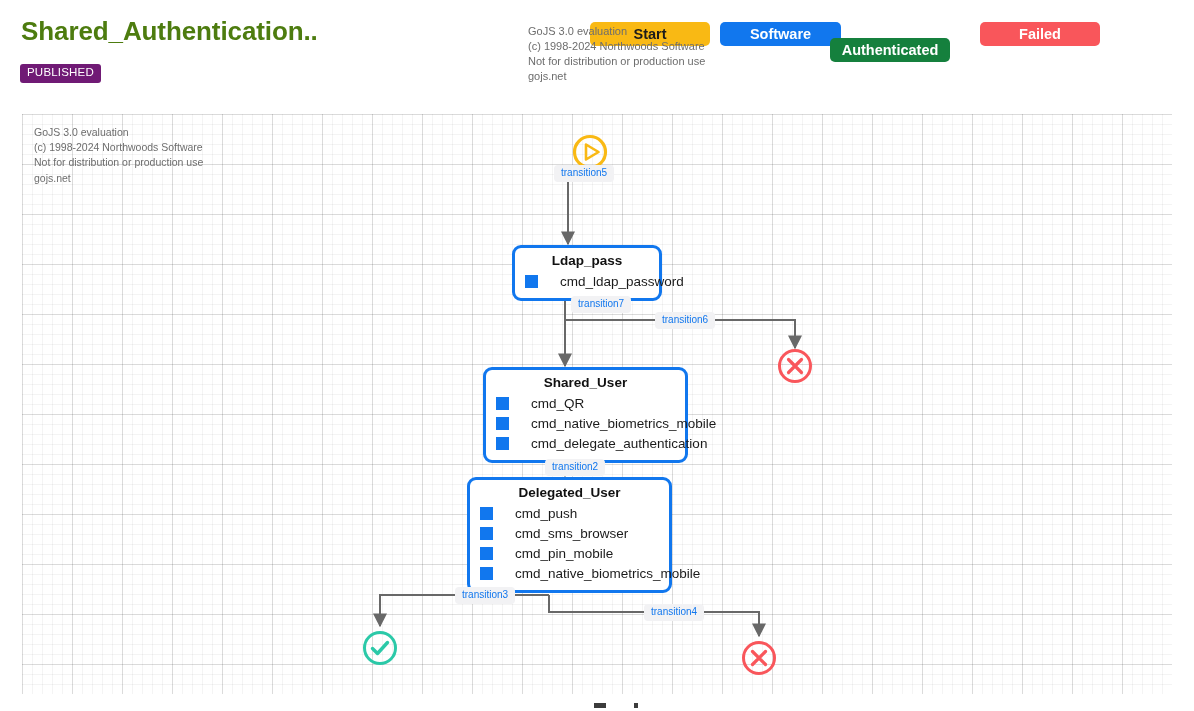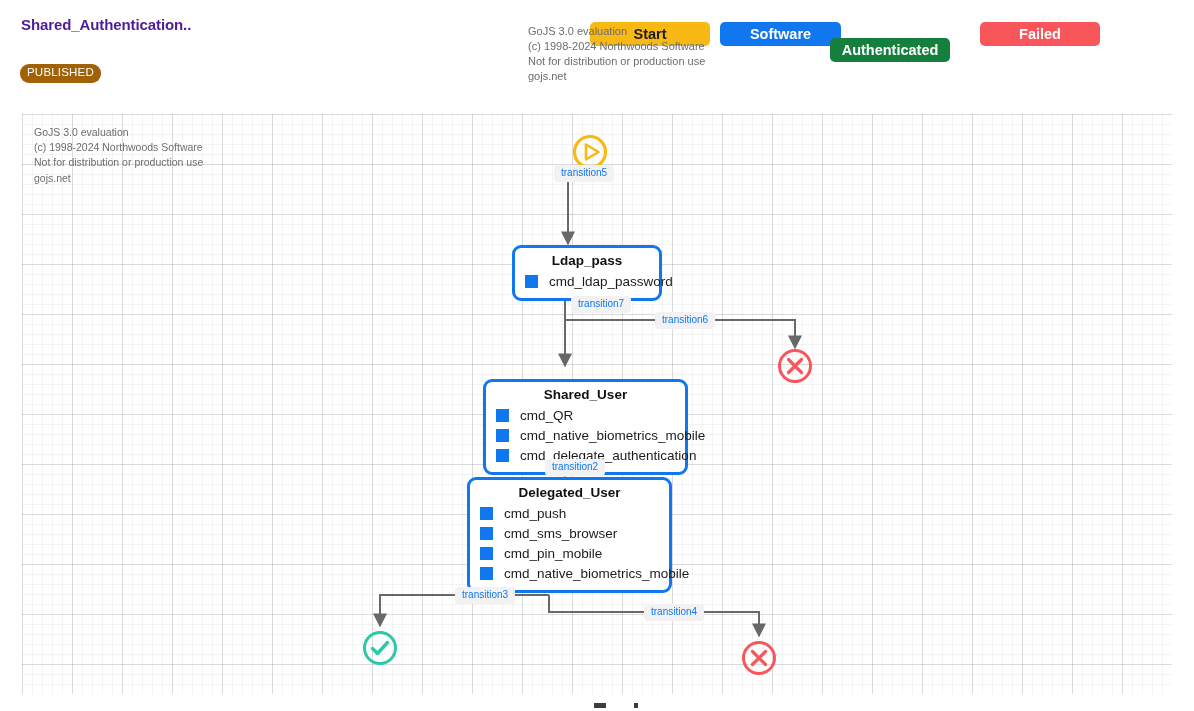--- a/index.html
+++ b/index.html
@@ -14,41 +14,41 @@
   
   #header {
     position: absolute;
     left: 0; top: 0;
     width: 1194px; height: 100px;
     background: #ffffff;
   }
   #flow-title {
     position: absolute;
     left: 21px; top: 16px;
-    font-size: 15px;
+    font-size: 26px;
     font-weight: bold;
-    color: #4c1d95;
+    color: #4d7c0f;
     letter-spacing: -0.1px;
   }
   #flow-subtitle {
     position: absolute;
     left: 21px; top: 40px;
     font-size: 14.5px;
     color: #555a5e;
   }
   #status-badge {
     position: absolute;
     left: 20px; top: 64px;
-    background: #a16207;
+    background: #701a75;
     color: #ffffff;
     font-size: 11.5px;
     font-weight: normal;
     letter-spacing: 0.2px;
     padding: 3px 7px 4px 7px;
-    border-radius: 9px;
+    border-radius: 3px;
     line-height: 1;
   }
 
   
   .legend-btn {
     position: absolute;
     top: 22px;
     height: 24px;
     border: none;
     border-radius: 5px;
@@ -125,21 +125,21 @@
     text-align: center;
     font-size: 13.5px;
     font-weight: bold;
     color: #111111;
     margin-bottom: 3px;
     white-space: nowrap;
   }
   .node-item {
     display: flex;
     align-items: center;
-    gap: 11px;
+    gap: 22px;
     height: 20px;
     white-space: nowrap;
   }
   .port {
     width: 13px; height: 13px;
     background: #1177ee;
     flex: 0 0 13px;
     display: block;
   }
   .item-label {
@@ -251,21 +251,21 @@
   <div class="link-label" style="left:529px; top:182px;margin-left:20px;">transition7</div>
   <div class="link-label" style="left:633px; top:198px;">transition6</div>
 
   <div class="icon-node" style="left:755px; top:234px;">
     <svg width="36" height="36" viewBox="0 0 36 36">
       <circle cx="18" cy="18" r="15.5" fill="none" stroke="#f9565b" stroke-width="3"></circle>
       <path d="M 11.5 11.5 L 24.5 24.5 M 24.5 11.5 L 11.5 24.5" stroke="#f9565b" stroke-width="3.2" stroke-linecap="round"></path>
     </svg>
   </div>
 
-  <div class="node" style="left:461px; top:253px; width:205px;margin-top:12px;">
+  <div class="node" style="left:461px; top:253px; width:205px;">
     <div class="node-title">Shared_User</div>
     <div class="node-item">
       <span class="port"></span>
       <span class="item-label">cmd_QR</span>
     </div>
     <div class="node-item">
       <span class="port"></span>
       <span class="item-label">cmd_native_biometrics_mobile</span>
     </div>
     <div class="node-item">

